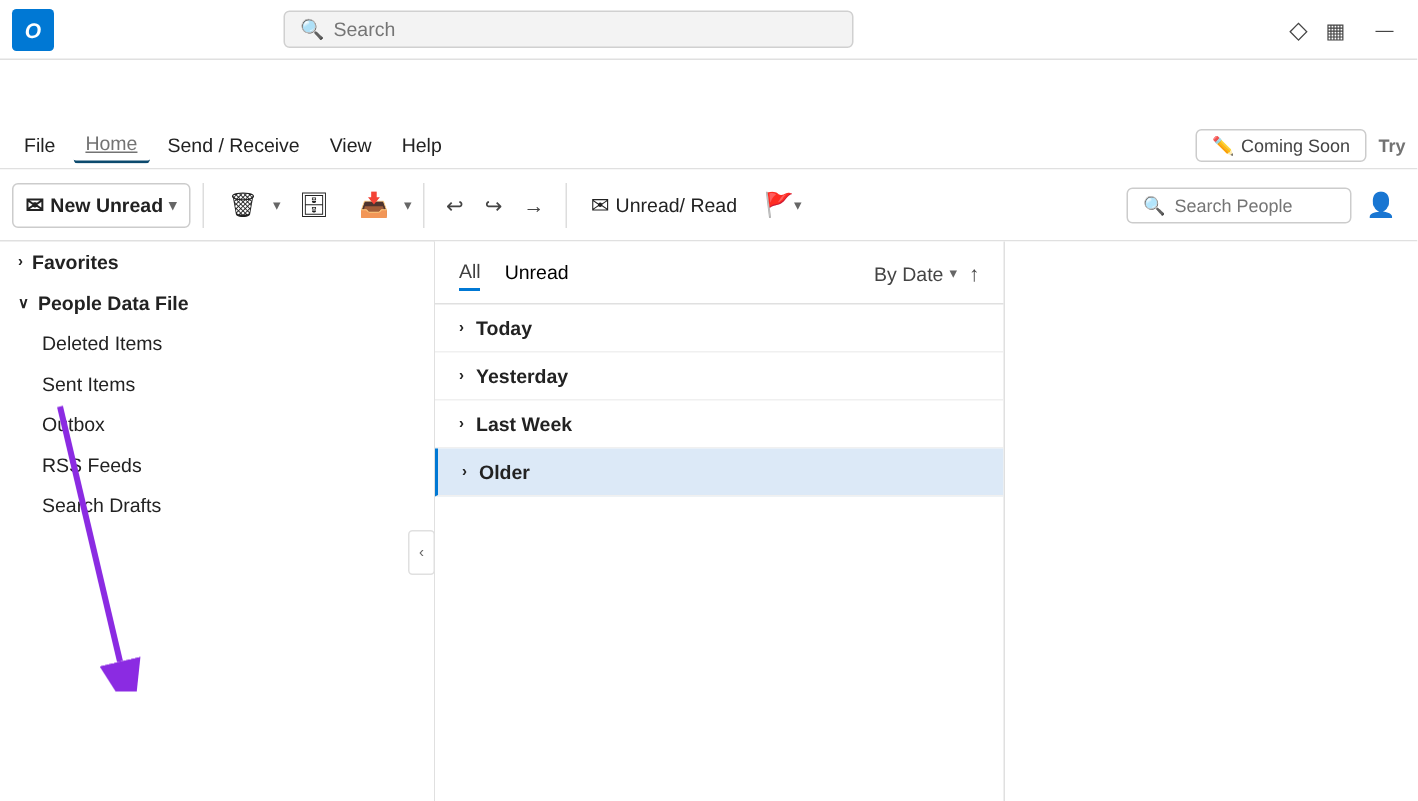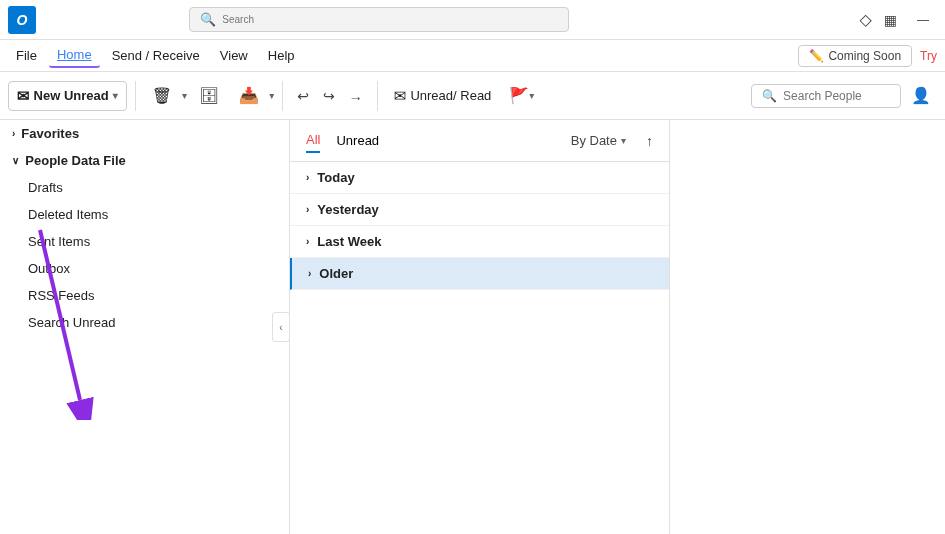--- a/index.html
+++ b/index.html
@@ -15,44 +15,44 @@
       display: flex; align-items: center; justify-content: center;
       color: white; font-weight: bold; font-size: 14px; margin-right: 8px; flex-shrink: 0;
     }
     .search-bar {
       flex: 1; max-width: 380px; margin: 0 auto;
       display: flex; align-items: center;
       background: #f3f3f3; border: 1px solid #d0d0d0; border-radius: 4px;
       padding: 4px 10px; gap: 6px;
     }
     .search-bar input {
-      border: none; background: transparent; outline: none; font-size: 10px; width: 100%;
+      border: none; background: transparent; outline: none; font-size: 13px; width: 100%;
     }
     .title-bar-right {
       margin-left: auto; display: flex; align-items: center; gap: 12px;
     }
     .title-bar-icon { font-size: 16px; color: #444; cursor: pointer; }
     .minimize-btn { font-size: 12px; color: #444; cursor: pointer; padding: 0 8px; }
 
     
     .menu-bar {
       display: flex; align-items: center; background: #fff; height: 32px;
-      padding: 0 8px; border-bottom: 1px solid #e0e0e0; gap: 4px;
+      padding: 0 8px; border-bottom: 1px solid #e0e0e0; gap: 4px; margin-top: 41px;
     }
     .menu-item {
       padding: 4px 8px; cursor: pointer; border-radius: 3px; font-size: 13px; color: #222;
     }
-    .menu-item.active { color: #3b82f6; border-bottom: 2px solid #8b5cf6; text-decoration: underline; }
+    .menu-item.active { color: #737373; border-bottom: 2px solid #0c4a6e; text-decoration: underline; }
     .menu-bar-right { margin-left: auto; display: flex; align-items: center; gap: 8px; }
     .coming-soon-btn {
       display: flex; align-items: center; gap: 4px;
       border: 1px solid #ccc; border-radius: 4px; padding: 3px 10px;
       cursor: pointer; font-size: 12px; color: #444;
     }
-    .try-btn { font-size: 12px; color: #ef4444; cursor: pointer; }
+    .try-btn { font-size: 12px; color: #737373; cursor: pointer; font-weight: bold; }
 
     
     .ribbon {
       display: flex; align-items: center; background: #fff; height: 48px;
       padding: 0 8px; border-bottom: 1px solid #e0e0e0; gap: 4px;
     }
     .ribbon-btn {
       display: flex; align-items: center; gap: 4px;
       padding: 4px 8px; cursor: pointer; border-radius: 3px;
       font-size: 12px; color: #222; border: none; background: transparent;
@@ -119,23 +119,23 @@
       width: 380px; border-right: 1px solid #e0e0e0; background: #fff;
       display: flex; flex-direction: column;
     }
     .email-list-tabs {
       display: flex; align-items: center; padding: 8px 16px; gap: 16px;
       border-bottom: 1px solid #e0e0e0;
     }
     .tab {
       padding: 4px 0; cursor: pointer; font-size: 13px; color: #000000;
     }
-    .tab.active { color: #ef4444; border-bottom: 2px solid #0078d4; }
+    .tab.active { color: #404040; border-bottom: 2px solid #0078d4; }
     .tab-sort {
-      margin-left: auto; display: flex; align-items: center; gap: 20px;
+      margin-left: auto; display: flex; align-items: flex-end; gap: 8px;
     }
     .sort-btn {
       display: flex; align-items: center; gap: 4px;
       font-size: 13px; color: #444; cursor: pointer;
     }
     .sort-arrow { font-size: 14px; color: #444; cursor: pointer; }
     .email-groups { overflow-y: auto; flex: 1; }
     .email-group-header {
       display: flex; align-items: center; padding: 8px 16px;
       font-weight: 600; font-size: 13px; color: #222; cursor: pointer;
@@ -259,26 +259,25 @@
     <div class="sidebar-group-header">
       <span class="chevron">›</span>
       <span>Favorites</span>
     </div>
 
     <div class="sidebar-group-header">
       <span class="chevron">∨</span>
       <span>People Data File</span>
     </div>
 
-    <div class="sidebar-item">Drafts</div>
     <div class="sidebar-item">Deleted Items</div>
     <div class="sidebar-item">Sent Items</div>
     <div class="sidebar-item">Outbox</div>
     <div class="sidebar-item">RSS Feeds</div>
-    <div class="sidebar-item">Search Unread</div>
+    <div class="sidebar-item">Search Drafts</div>
 
     <div class="sidebar-collapse-btn">‹</div>
   </div>
 
   <div class="email-list-panel">
 
     <div class="email-list-tabs">
       <span class="tab active">All</span>
       <span class="tab">Unread</span>
       <div class="tab-sort">

